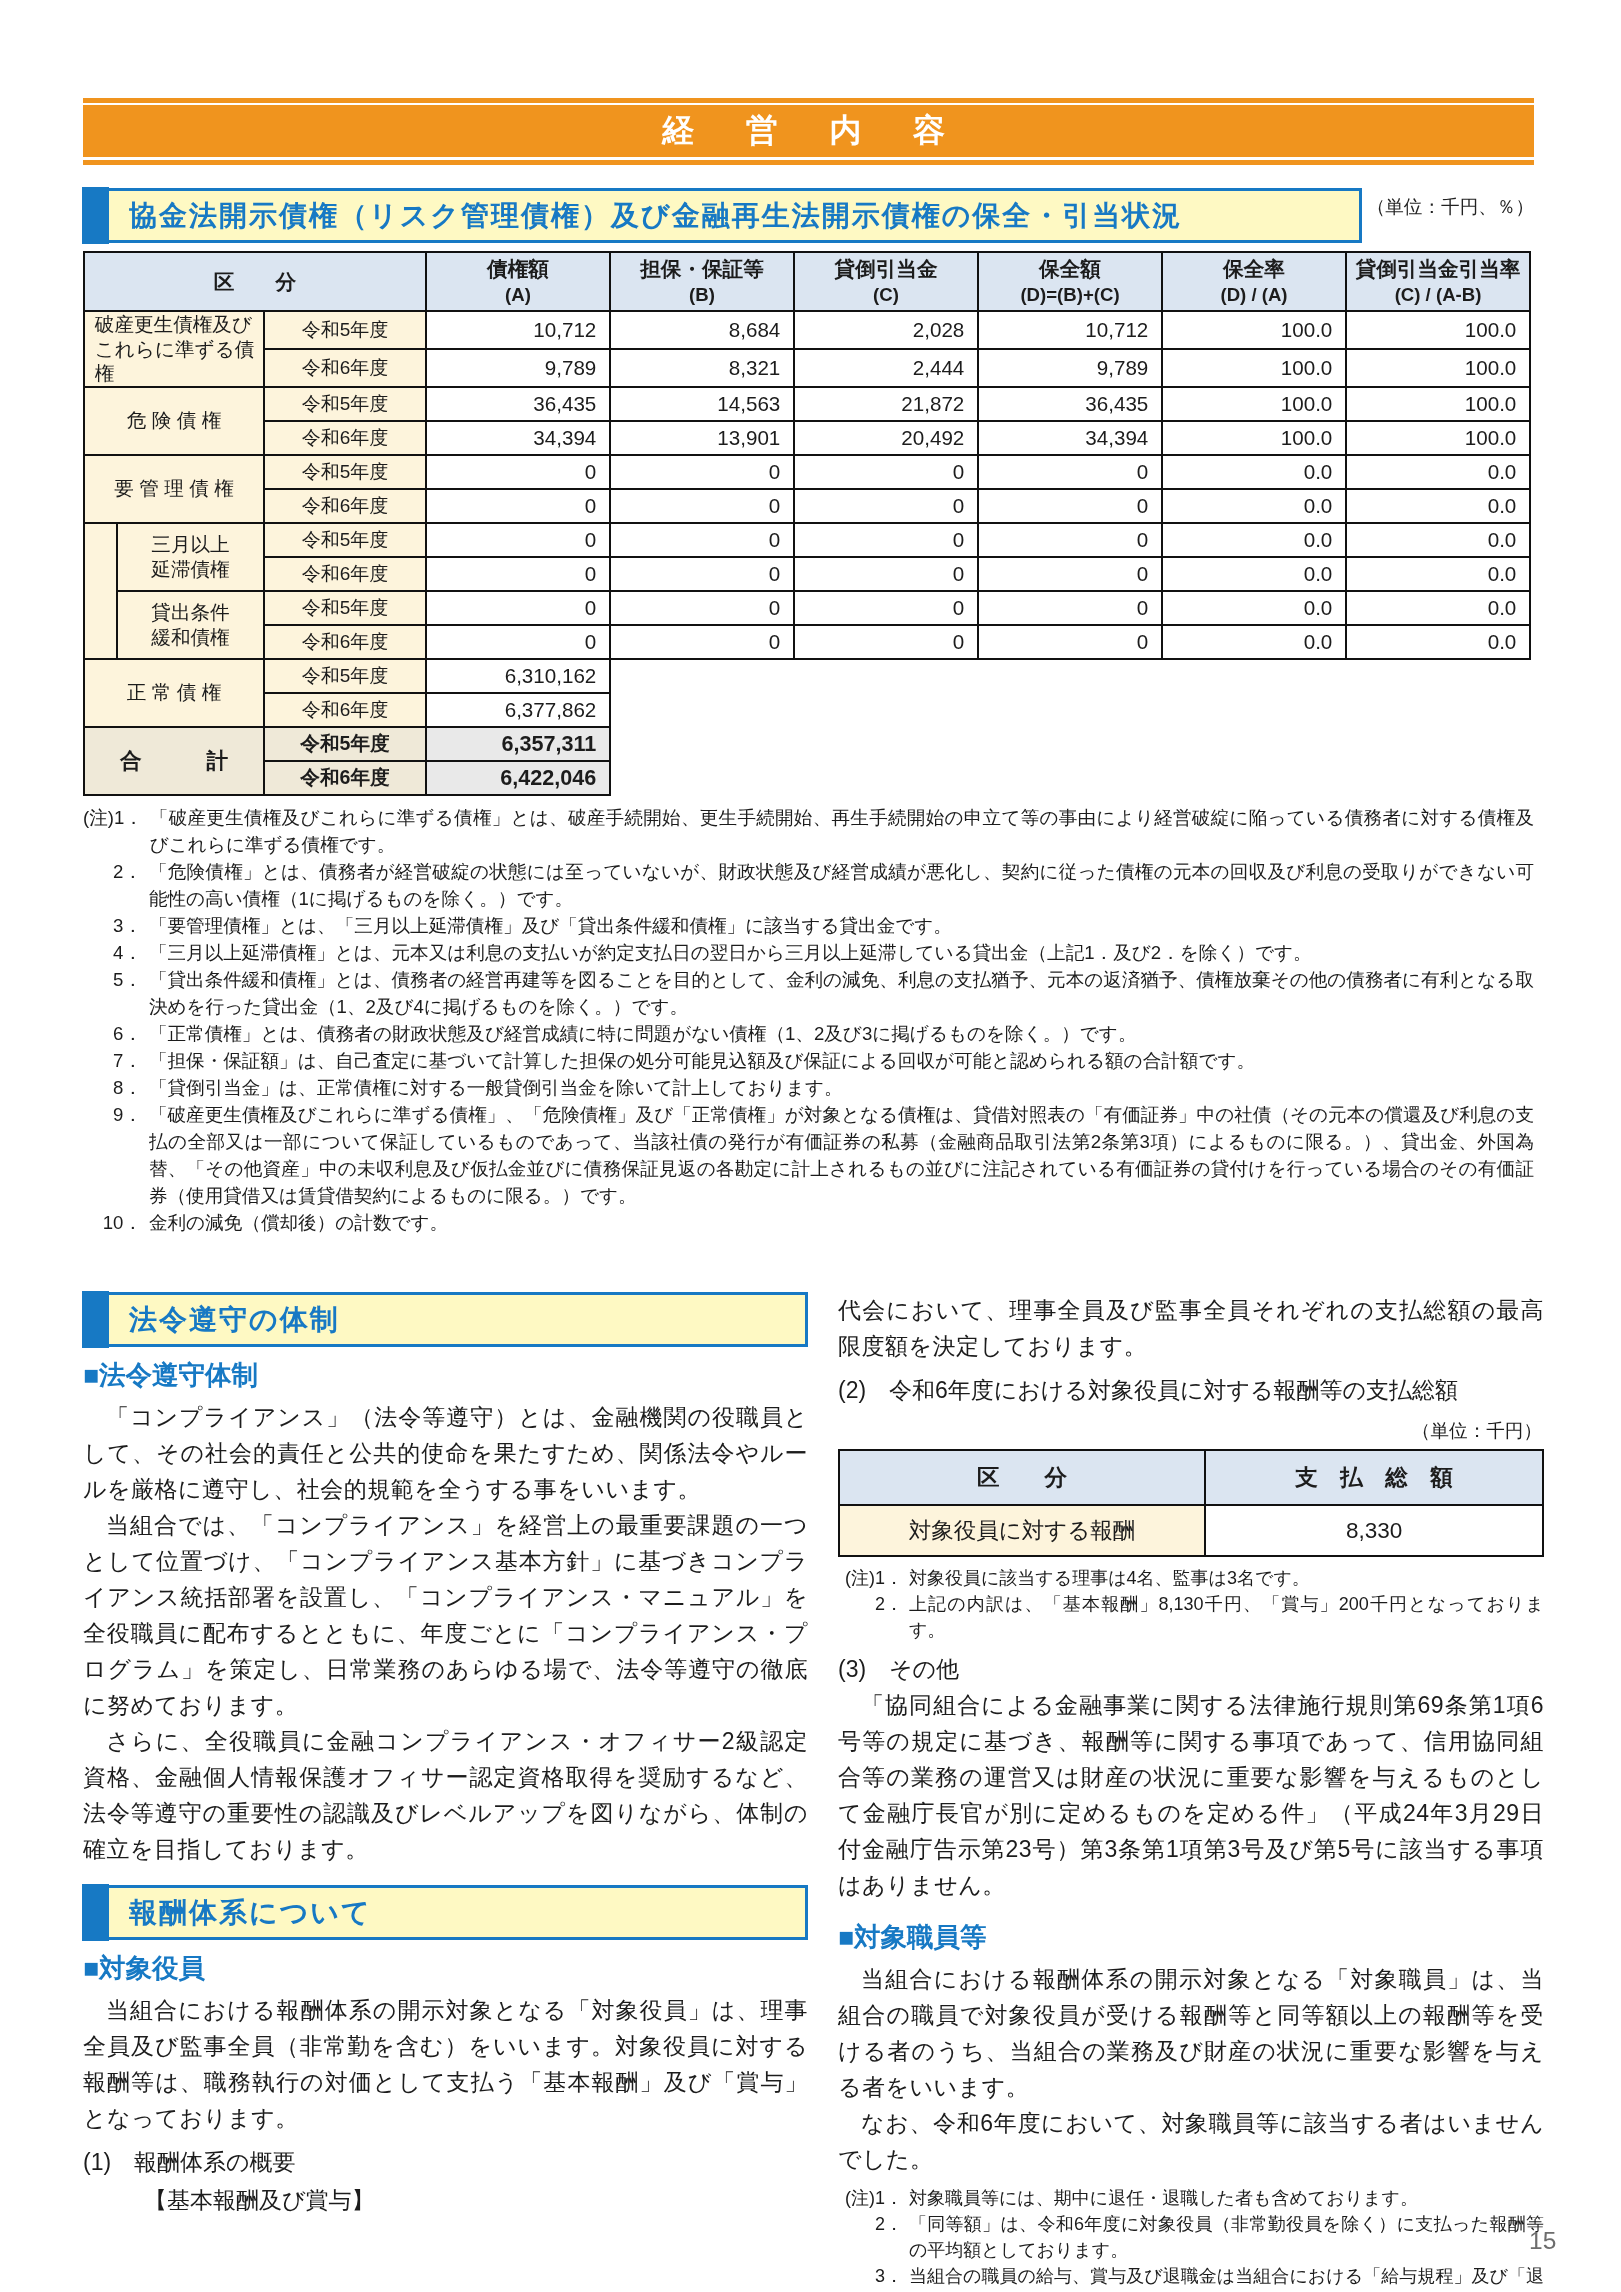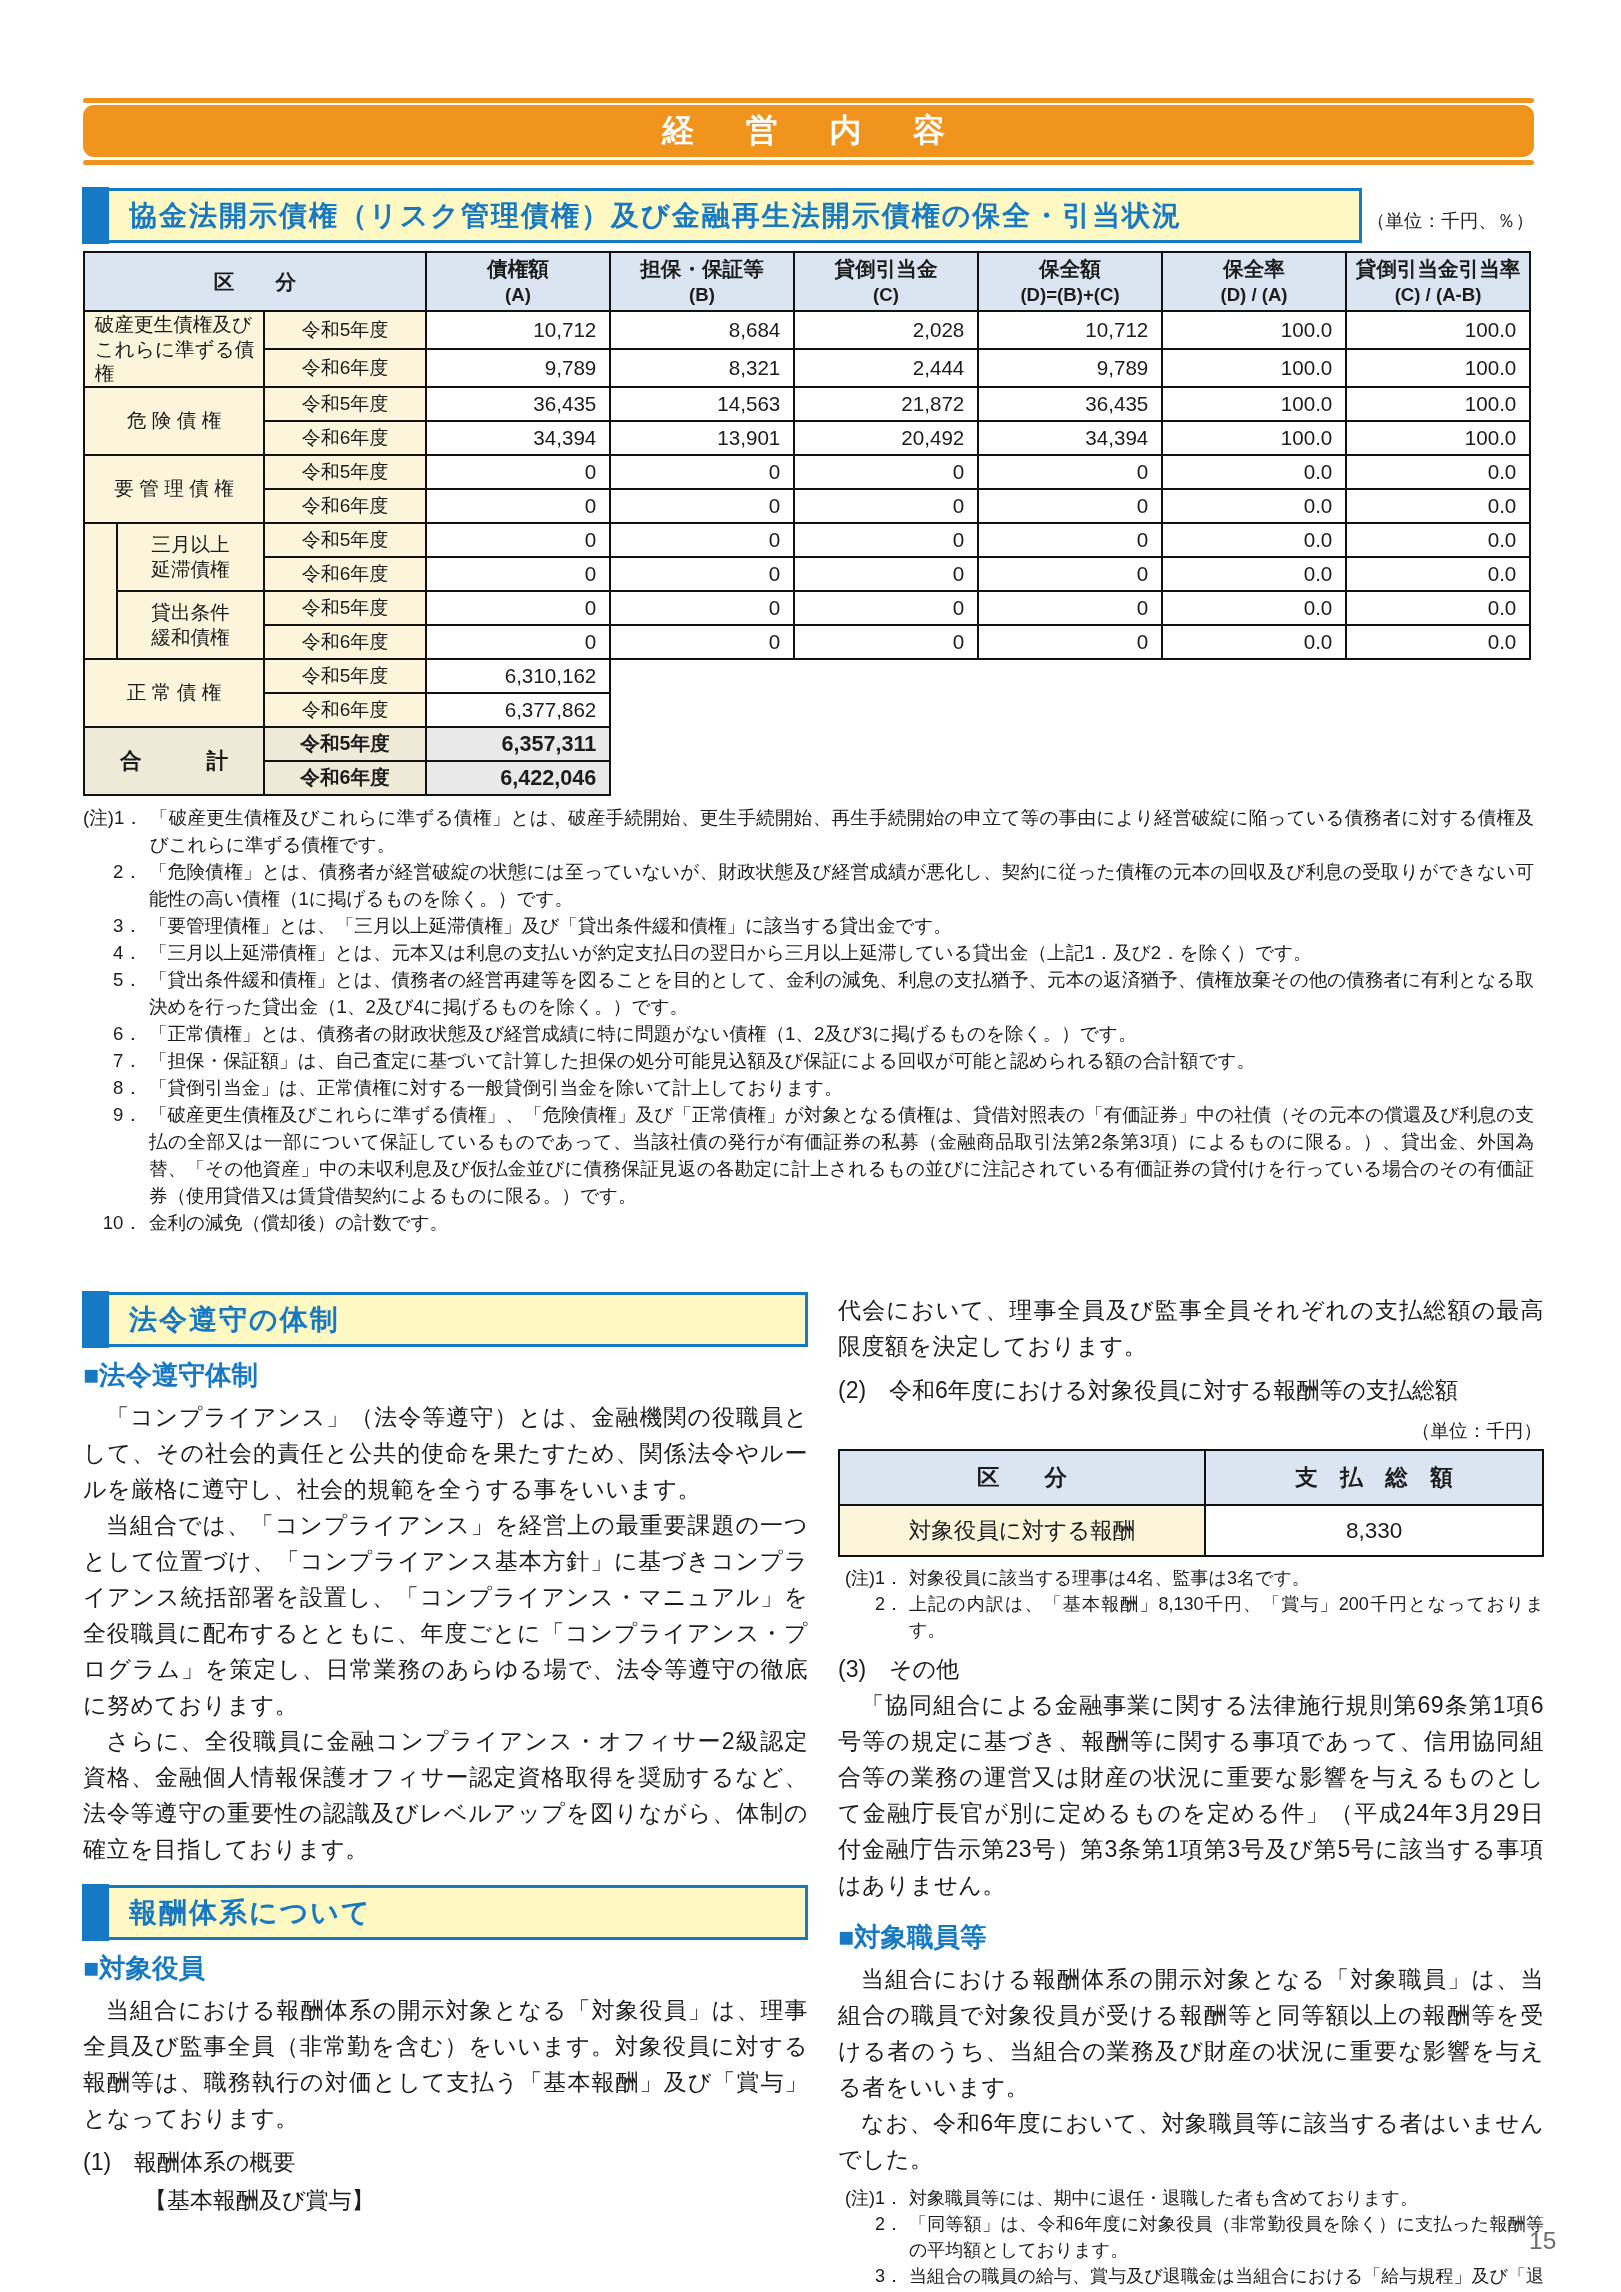--- a/index.html
+++ b/index.html
@@ -1,32 +1,32 @@
 <!DOCTYPE html>
 <html><head>
 <meta charset="utf-8">
 <style>
   html,body{margin:0;padding:0;background:#f2f2f2;}
   .page{position:relative;width:1621px;height:2293px;background:#ffffff;margin:0 auto;
         font-family:"Liberation Sans","DejaVu Sans",sans-serif;color:#1c1c1c;overflow:hidden;}
   .abs{position:absolute;}
 
   
-  .band{left:83px;width:1451px;background:#f0941e;border-radius:11px;}
+  .band{left:83px;width:1451px;background:#f0941e;}
   .band-main{top:105px;height:52px;display:flex;align-items:center;justify-content:center;
              color:#ffffff;font-size:32px;font-weight:bold;letter-spacing:9.8px;}
   .band-thin-top{top:98px;height:4.9px;}
   .band-thin-bot{top:160px;height:4.9px;}
 
   
   .hbox{position:relative;border:3.9px solid #1779c4;padding:5.9px 9.8px 5.9px 43px;background:#fef9c3;}
   .hbox::before{content:"";position:absolute;left:-3.9px;top:-3.9px;bottom:-3.9px;width:26.5px;background:#1779c4;}
   .hbox .ht{color:#1779c4;font-weight:bold;font-size:28px;letter-spacing:2px;line-height:37px;white-space:nowrap;}
   .sec1box{top:188px;left:83px;width:1220px;}
-  .unit1{top:208px;left:1313px;width:221px;text-align:right;font-size:18.6px;color:#222;}
+  .unit1{top:194px;left:1313px;width:221px;text-align:right;font-size:18.6px;color:#222;}
 
   
   .rtable{top:251px;left:83px;}
   table{border-collapse:collapse;}
   .rt td,.rt th{border:2px solid #111;}
   .rt th{background:#dbe5f1;font-weight:bold;font-size:20.6px;line-height:25.5px;padding:2px 3.9px;}
   .rt th .sub{font-weight:bold;font-size:18.6px;}
   .rt tr{height:34px;}
   .rt tr.hd{height:59px;}
   .cat{background:#fdf4dc;font-size:19.6px;padding:0 5.9px 0 9.8px;line-height:24.5px;}

